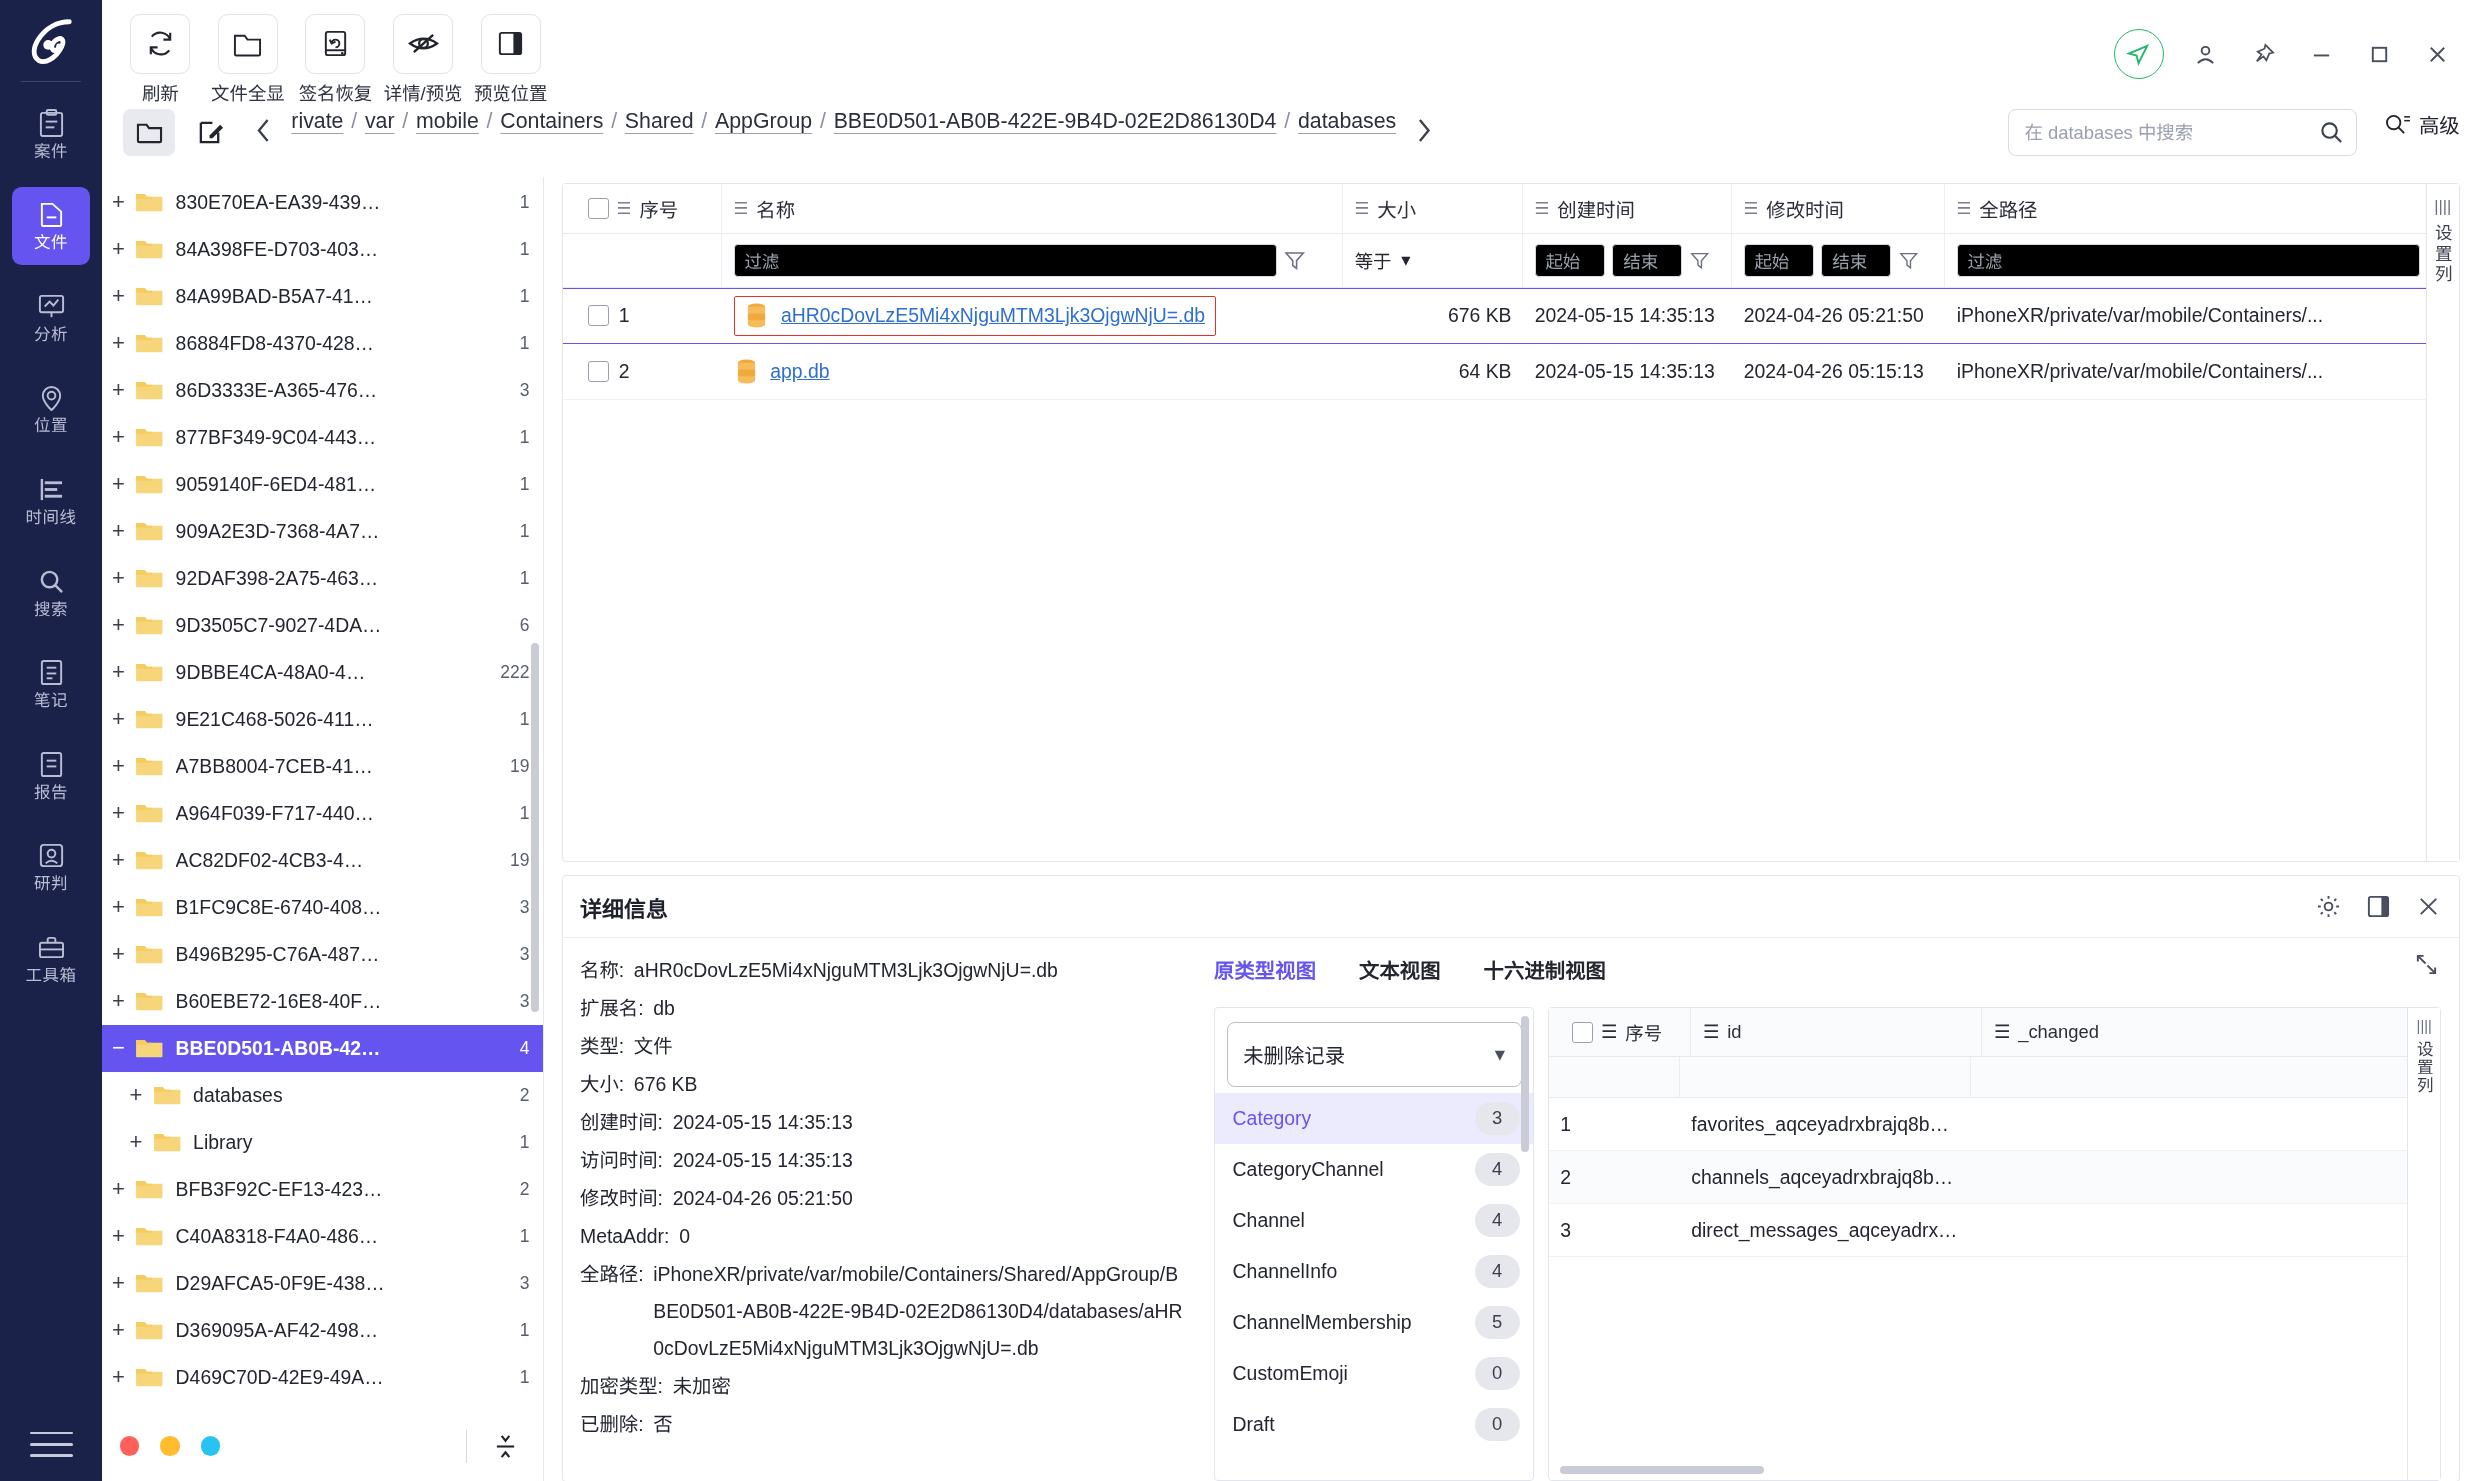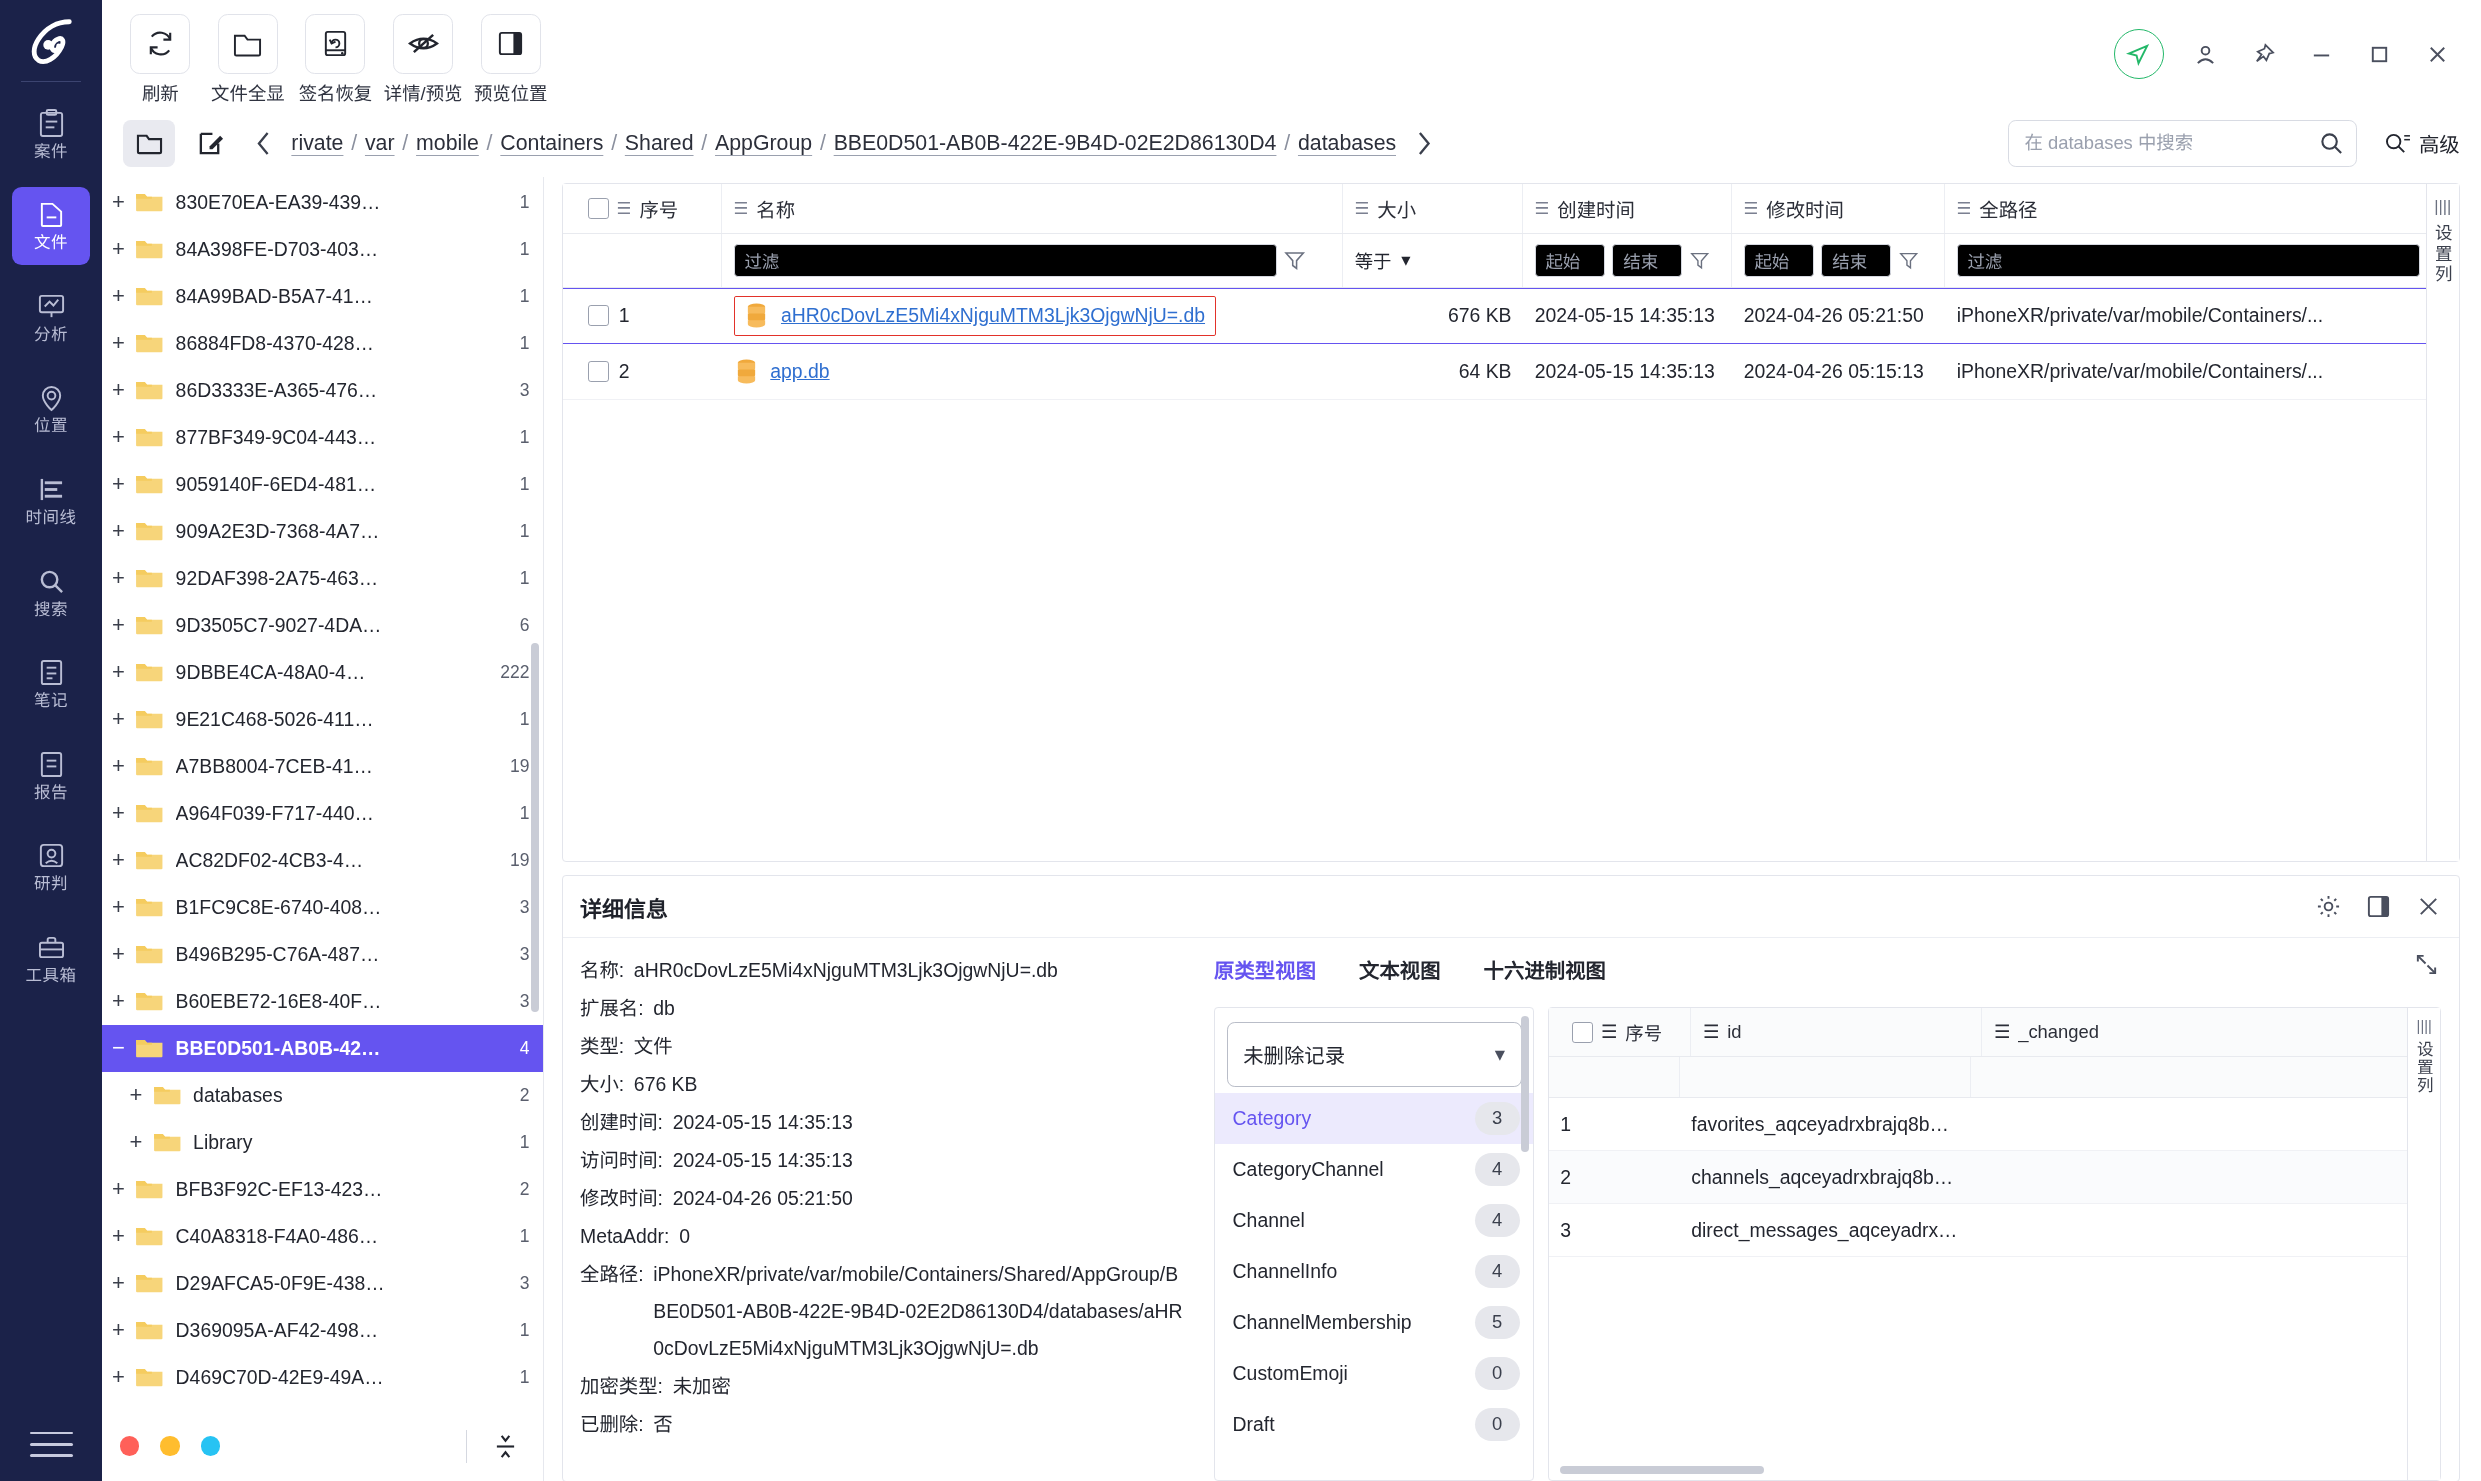--- a/index.html
+++ b/index.html
@@ -54,21 +54,21 @@
   .tool-lbl { margin-top: 5.8px; font-size: 18.4px; color: #2f3340; white-space: nowrap; }
   .win-ctrls { margin-left:auto; display:flex; align-items:center; gap: 25px; padding-top: 15.5px; padding-right: 5.8px; }
   .badge-ok {
     width: 50px; height: 50px; border-radius: 50%; border: 1.9px solid #23b869;
     display:flex; align-items:center; justify-content:center; color:#23b869;
   }
   .wbtn { width: 33px; height: 33px; display:flex; align-items:center; justify-content:center; color:#4a4f5e; cursor:pointer; }
 
   
   .pathbar {
-    height: 68px; flex: 0 0 68px; display:flex; align-items:center;
+    height: 68px; flex: 0 0 68px; display:flex; align-items:flex-start;
     padding: 0 21.3px 0 21.3px; gap: 9.7px; background: #fff;
   }
   .pb-icon {
     width: 52px; height: 47px; border-radius: 7.8px; display:flex; align-items:center; justify-content:center;
     cursor: pointer; color:#22252e;
   }
   .pb-icon.sel { background: #e9eaf0; }
   .pb-nav { width: 35px; height: 43px; display:flex; align-items:center; justify-content:center; color:#3a3f4c; cursor:pointer; font-size: 25px; }
   .crumbs { display:flex; align-items:center; gap: 7.8px; font-size: 21.3px; color: #2c2f3a; white-space: nowrap; overflow:hidden; }
   .crumb { text-decoration: underline; text-decoration-color:#9aa0ae; text-underline-offset: 4.9px; cursor: pointer; }

